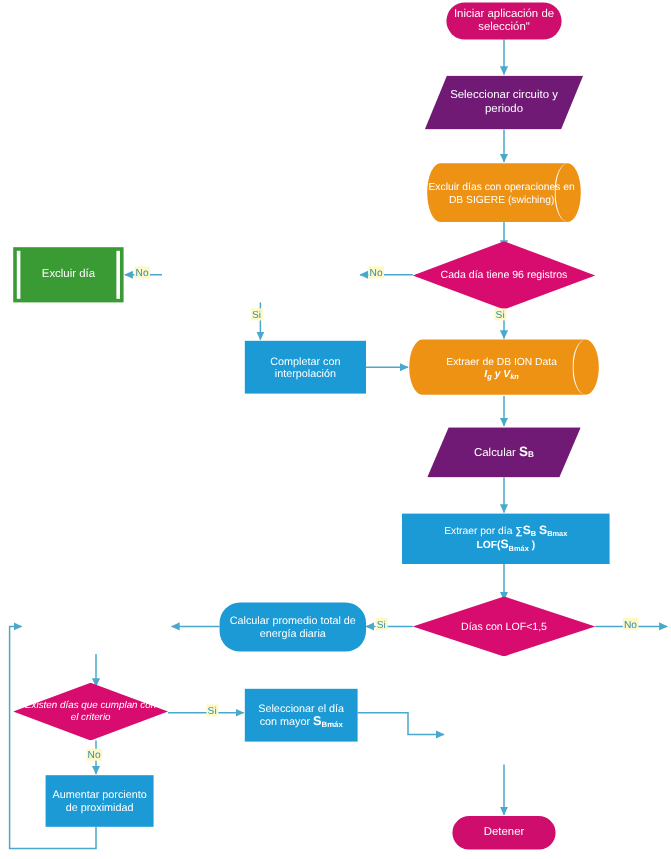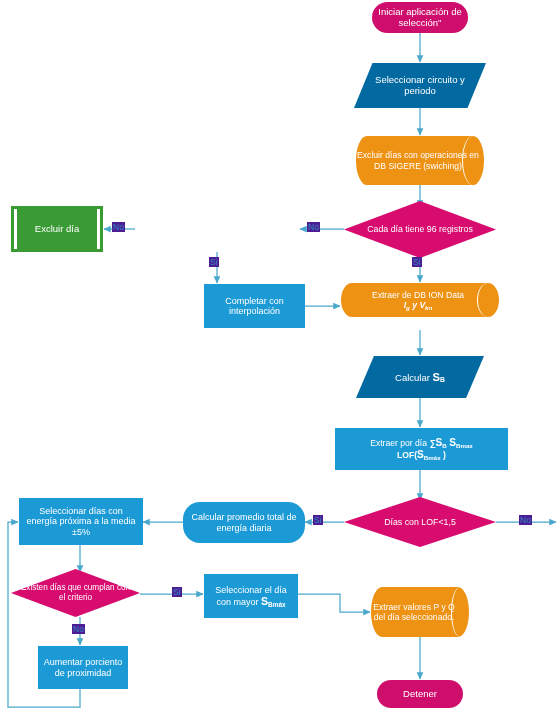--- a/index.html
+++ b/index.html
@@ -53,21 +53,21 @@
     font-size: 9px;
   }
   .process-green {
     background: #3A9B35;
     font-size: 9.5px;
     border-left: 3px solid #ffffff;
     border-right: 3px solid #ffffff;
     box-shadow: 0 0 0 3px #3A9B35;
   }
   .io-para {
-    background: #0369a1;
+    background: #701a75;
     font-size: 9.5px;
     clip-path: polygon(14% 0%, 100% 0%, 86% 100%, 0% 100%);
   }
   .db-wrap {
     position: absolute;
     z-index: 3;
   }
   .db-body {
     position: absolute;
     left: 0; top: 0;
@@ -115,21 +115,21 @@
     color: #ffffff;
     font-size: 8.8px;
     line-height: 1.2;
     padding: 0 14px;
     box-sizing: border-box;
   }
   .edge-label {
     position: absolute;
     color: #2E8FBF;
     font-size: 8.5px;
-    background: #4c1d95;
+    background: #fef9c3;
     padding: 0 1px;
     z-index: 4;
     white-space: nowrap;
   }
   .sub { font-size: 0.72em; vertical-align: baseline; position: relative; top: 0.28em; }
   .ital { font-style: italic; font-weight: bold; }
   .bold { font-weight: bold; }
   .big { font-size: 1.18em; font-weight: bold; }
 </style>
 </head>
@@ -208,21 +208,21 @@
 
 
   <div class="node process-green" style="left:14px; top:209px; width:86px; height:40px;">
     <span class="txt">Excluir día</span>
   </div>
 
   <div class="node process-blue" style="left:167px; top:284px; width:101px; height:44px;margin-left:37px;">
     <span class="txt">Completar con interpolación</span>
   </div>
 
-  <div class="db-wrap" style="left:341px; top:283px; width:158px; height:34px;">
+  <div class="db-wrap" style="left:341px; top:283px; width:158px; height:46px;">
     <div class="db-body"></div>
     <div class="db-arc"></div>
     <div class="db-text">
       <span style="display:block;width:100%;">
         <span>Extraer de DB ION Data</span><br>
         <span class="ital">I</span><span class="sub ital">g</span><span class="ital"> y </span><span class="ital">V</span><span class="sub ital">kn</span>
       </span>
     </div>
   </div>
 
@@ -241,44 +241,36 @@
 
   <div class="decision" style="left:344px; top:497px; width:152px; height:50px;">
     <div class="dia"></div>
     <div class="dtext">Días con LOF&lt;1,5</div>
   </div>
 
   <div class="node process-blue" style="left:183px; top:502px; width:122px; height:41px;border-radius:17px;">
     <span class="txt">Calcular promedio total de energía diaria</span>
   </div>
 
-  <div class="node process-blue" style="left:19px; top:498px; width:124px; height:47px;">
-    <span class="txt">Seleccionar días con energía próxima a la media ±5%</span>
-  </div>
 
   <div class="decision" style="left:11px; top:569px; width:129px; height:48px;">
     <div class="dia"></div>
-    <div class="dtext" style="padding:0 9px; font-size:8.2px;">Existen días que cumplan con el criterio</div>
+    <div class="dtext" style="padding:0 9px; font-size:8.2px;font-style:italic;">Existen días que cumplan con el criterio</div>
   </div>
 
   <div class="node process-blue" style="left:38px; top:646px; width:90px; height:43px;">
     <span class="txt">Aumentar porciento de proximidad</span>
   </div>
 
   <div class="node process-blue" style="left:204px; top:574px; width:94px; height:44px;">
     <span class="txt">
       <span>Seleccionar el día con mayor </span><span class="big">S</span><span class="sub bold">Bmáx</span>
     </span>
   </div>
 
-  <div class="db-wrap" style="left:371px; top:587px; width:98px; height:50px;">
-    <div class="db-body"></div>
-    <div class="db-arc" style="width:18px;"></div>
-    <div class="db-text" style="padding-right:12px;">Extraer valores P y Q del día seleccionado.</div>
-  </div>
 
   <div class="node terminator" style="left:377px; top:680px; width:86px; height:28px;">
     <span class="txt">Detener</span>
   </div>
 
   <div class="edge-label" style="left:307px; top:222px;">No</div>
   <div class="edge-label" style="left:412px; top:257px;">Si</div>
   <div class="edge-label" style="left:112px; top:222px;">No</div>
   <div class="edge-label" style="left:209px; top:257px;">Si</div>
   <div class="edge-label" style="left:313px; top:515px;">Si</div>

